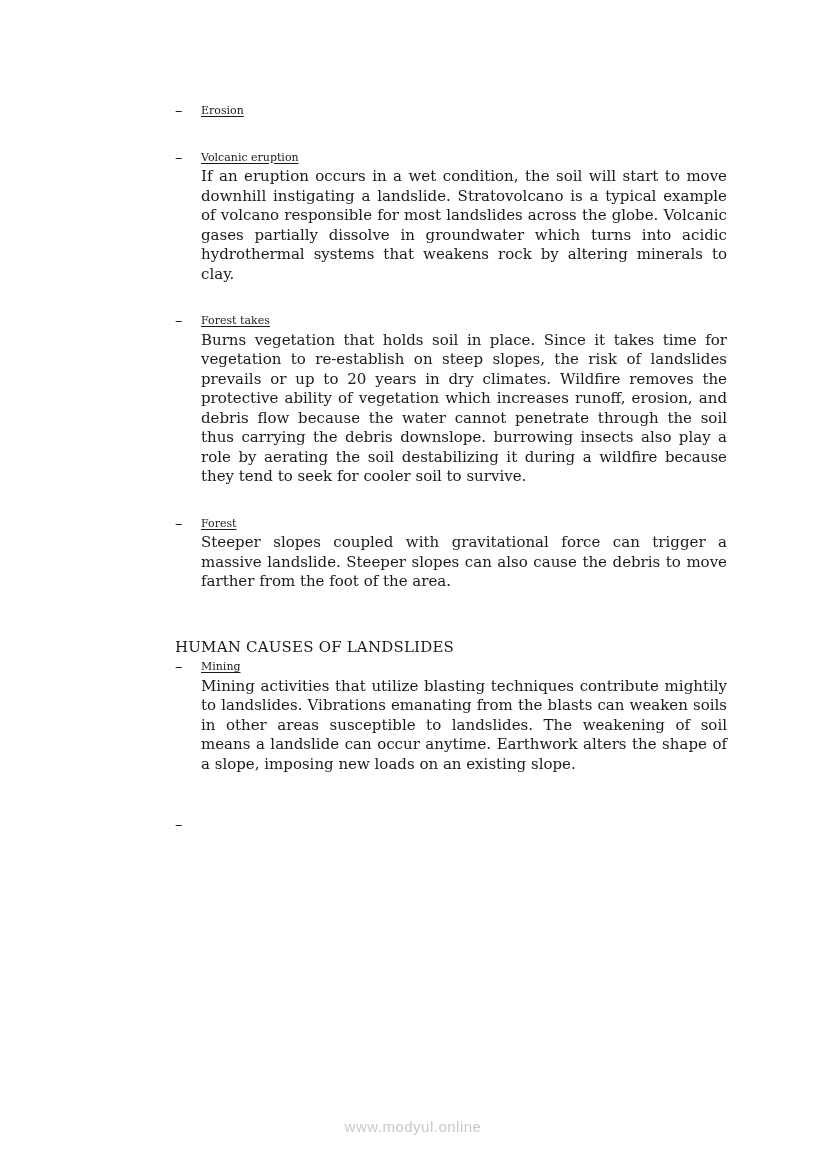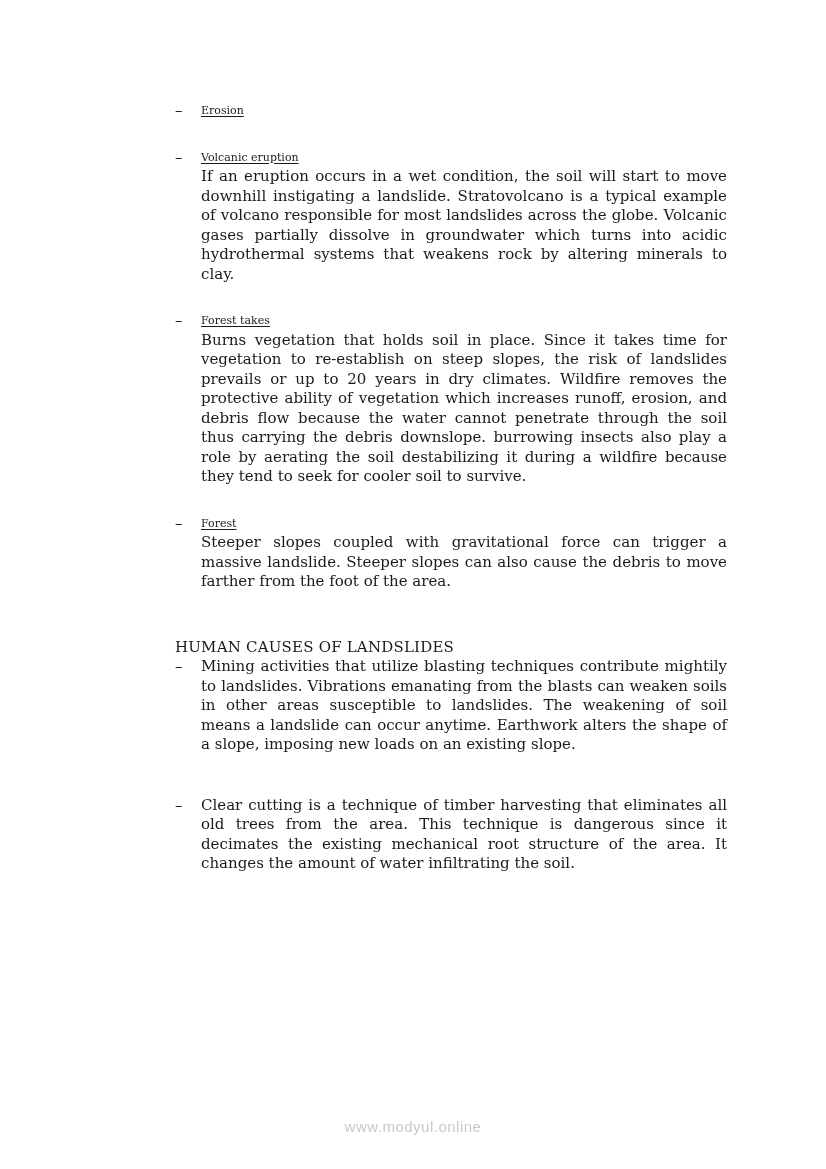--- a/index.html
+++ b/index.html
@@ -104,26 +104,26 @@
     <section class="cause-item gap-lg">
       <span class="bullet">–</span>
       <h3 class="item-heading">Forest</h3>
       <p class="item-body">Steeper slopes coupled with gravitational force can trigger a massive landslide. Steeper slopes can also cause the debris to move farther from the foot of the area.</p>
     </section>
 
     <h2 class="section-heading">HUMAN CAUSES OF LANDSLIDES</h2>
 
     <section class="cause-item gap-md">
       <span class="bullet">–</span>
+      <h3 class="item-heading">Mining</h3>
       <p class="item-body">Mining activities that utilize blasting techniques contribute mightily to landslides.  Vibrations emanating from the blasts can weaken soils in other areas susceptible to landslides. The weakening of soil means a landslide can occur anytime. Earthwork alters the shape of a slope, imposing new loads on an existing slope.</p>
     </section>
 
     <section class="cause-item">
       <span class="bullet">–</span>
-      <p class="item-body">Clear cutting is a technique of timber harvesting that eliminates all old trees from the area. This technique is dangerous since it decimates the existing mechanical root structure of the area. It changes the amount of water infiltrating the soil.</p>
     </section>
 
   </main>
 
   <footer class="watermark">
     <span>www.modyul.online</span>
   </footer>
 </div>
 
 </body></html>

